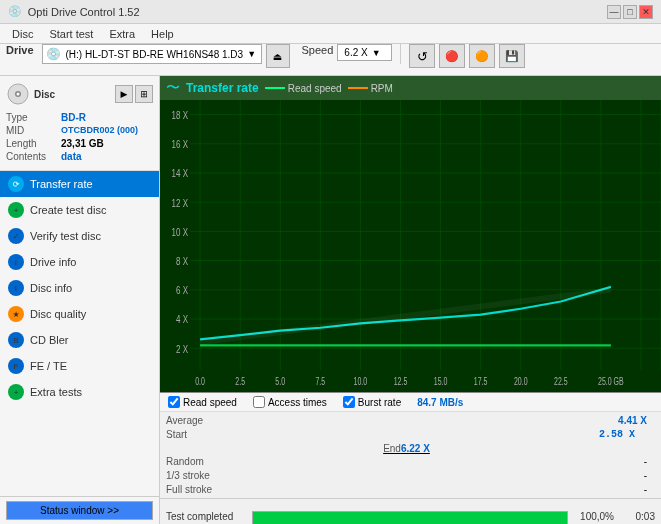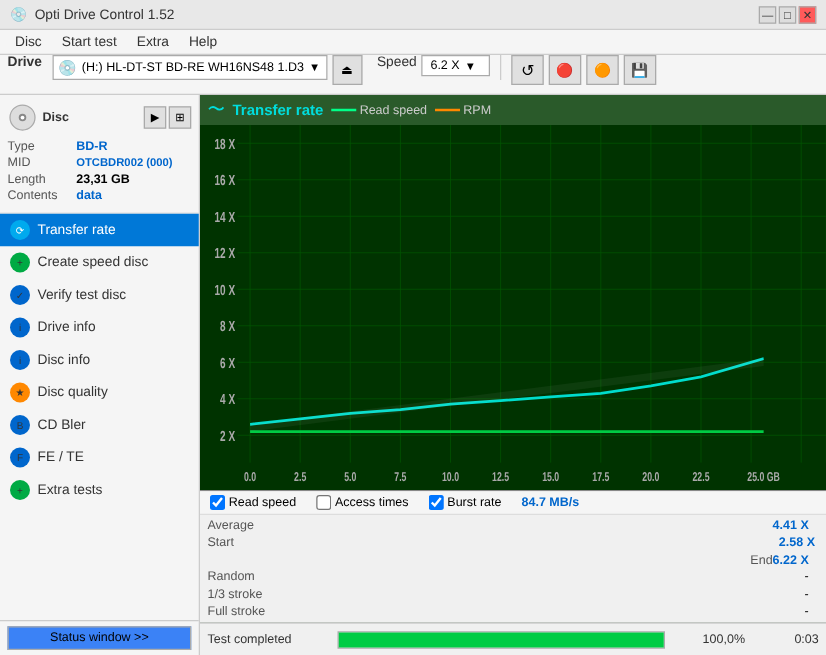--- a/index.html
+++ b/index.html
@@ -59,26 +59,26 @@
     
     .content { flex: 1; display: flex; flex-direction: column; background: #1a3a1a; }
     .chart-header { background: #2a5a2a; padding: 3px 6px; display: flex; align-items: center; gap: 6px; }
     .chart-title { color: #00dddd; font-size: 12px; font-weight: bold; }
     .legend-item { display: flex; align-items: center; gap: 3px; font-size: 10px; }
     .legend-color { width: 20px; height: 2px; }
     .legend-color.read { background: #00ff88; }
     .legend-color.rpm { background: #ff8800; }
     .legend-text { color: #ccc; }
 
-    .chart-area { flex: 1; position: relative; background: #0369a1; overflow: hidden; font-weight: bold; }
+    .chart-area { flex: 1; position: relative; background: #0369a1; overflow: hidden; }
 
     .action-btn { background: #e0e0e0; border: 1px solid #aaa; padding: 2px 10px; font-size: 10px; cursor: pointer; white-space: nowrap; }
 
     
-    .progress-area { background: #f0f0f0; border-top: 1px solid #ccc; height: 26px; display: flex; align-items: center; padding: 0 6px; gap: 24px; }
+    .progress-area { background: #f0f0f0; border-top: 1px solid #ccc; height: 26px; display: flex; align-items: flex-start; padding: 12px 6px; gap: 6px; }
     .progress-label { font-size: 10px; color: #333; min-width: 80px; }
     .progress-bar-container { flex: 1; height: 14px; background: white; border: 1px solid #aaa; }
     .progress-bar-fill { height: 100%; background: #00cc44; }
     .progress-percent { font-size: 10px; color: #333; min-width: 40px; text-align: right; }
     .progress-time { font-size: 10px; color: #333; min-width: 35px; text-align: right; }
 
     
     .chart-svg { width: 100%; height: 100%; }
   </style>
 </head>
@@ -158,21 +158,21 @@
       </div>
     </div>
 
     <div class="nav-section">
       <div class="nav-item active">
         <div class="nav-icon blue" style="background:#00aaee;">⟳</div>
         <span>Transfer rate</span>
       </div>
       <div class="nav-item">
         <div class="nav-icon green">+</div>
-        <span>Create speed disc</span>
+        <span>Create test disc</span>
       </div>
       <div class="nav-item">
         <div class="nav-icon blue">✓</div>
         <span>Verify test disc</span>
       </div>
       <div class="nav-item">
         <div class="nav-icon blue">i</div>
         <span>Drive info</span>
       </div>
       <div class="nav-item">
@@ -296,23 +296,23 @@
 
       <div style="display:flex; padding:2px 6px; gap:0; font-size:10px;flex-direction:column;">
 
         <div style="flex:1; display:flex; flex-direction:column; gap:1px;">
           <div style="display:flex; justify-content:space-between; padding:1px 0;">
             <span style="color:#555;">Average</span>
             <span style="color:#0066cc; font-weight:bold; margin-right:8px;">4.41 X</span>
           </div>
           <div style="display:flex; justify-content:space-between; padding:1px 0;">
             <span style="color:#555;">Start</span>
-            <span style="color:#0066cc; font-weight:bold; margin-right:3px;">2.58 X</span>
-          </div>
-          <div style="display:flex; justify-content:flex-end; padding:1px 0;">
+            <span style="color:#0066cc; font-weight:bold; margin-right:20px;font-family:Liberation Mono, monospace;">2.58 X</span>
+          </div>
+          <div style="display:flex; justify-content:center; padding:1px 0;text-decoration:underline;">
             <span style="color:#555;">End</span>
             <span style="color:#0066cc; font-weight:bold; margin-right:8px;">6.22 X</span>
           </div>
         </div>
 
         <div style="flex:1; display:flex; flex-direction:column; gap:1px;">
           <div style="display:flex; justify-content:space-between; padding:1px 0;">
             <span style="color:#555;">Random</span>
             <span style="color:#000; margin-right:8px;">-</span>
           </div>

